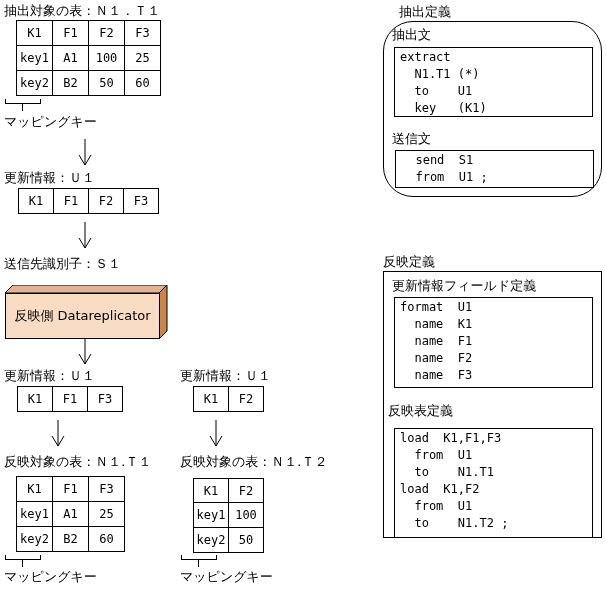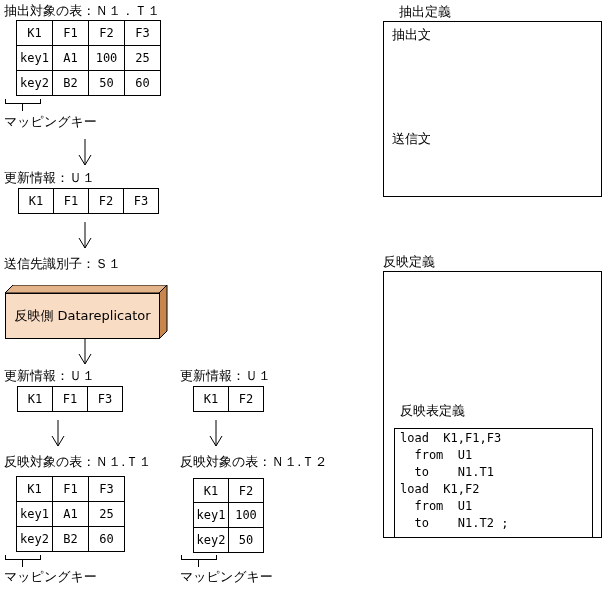--- a/index.html
+++ b/index.html
@@ -157,27 +157,39 @@
     <td>key2</td>
     <td>50</td>
   </tr>
 </tbody>
   </table>
 <div class="bracket" style="left:181px;top:555px;width:34px;"></div>
 <div class="bracket-stem" style="left:198px;top:560px;"></div>
 <div class="label" style="left:180px;top:569px;">マッピングキー</div>
 
 <div class="label" style="left:383px;top:4px;margin-left:16px;">抽出定義</div>
-<div class="outer" style="left:383px;top:21px;width:219px;height:176px;">
+<div class="outer" style="left:383px;top:21px;width:219px;height:176px;border-radius:30px;">
   <div class="sublabel" style="left:8px;top:4px;">抽出文</div>
+  <div class="inner" style="left:10px;top:25px;width:199px;height:70px;">extract
+  N1.T1 (*)
+  to    U1
+  key   (K1)</div>
   <div class="sublabel" style="left:8px;top:108px;">送信文</div>
+  <div class="inner" style="left:11px;top:128px;width:199px;height:38px;">  send  S1
+  from  U1 ;</div>
 </div>
 
 <div class="label" style="left:383px;top:254px;font-family:Liberation Serif, serif;">反映定義</div>
 <div class="outer" style="left:383px;top:271px;width:219px;height:267px;">
-  <div class="sublabel" style="left:16px;top:130px;">反映表定義</div>
+  <div class="sublabel" style="left:8px;top:5px;">更新情報フィールド定義</div>
+  <div class="inner" style="left:10px;top:25px;width:199px;height:91px;">format  U1
+  name  K1
+  name  F1
+  name  F2
+  name  F3</div>
+  <div class="sublabel" style="left:4px;top:130px;">反映表定義</div>
   <div class="inner" style="left:10px;top:156px;width:199px;height:110px;">load  K1,F1,F3
   from  U1
   to    N1.T1
 load  K1,F2
   from  U1
   to    N1.T2 ;</div>
 </div>
 
 </body></html>

